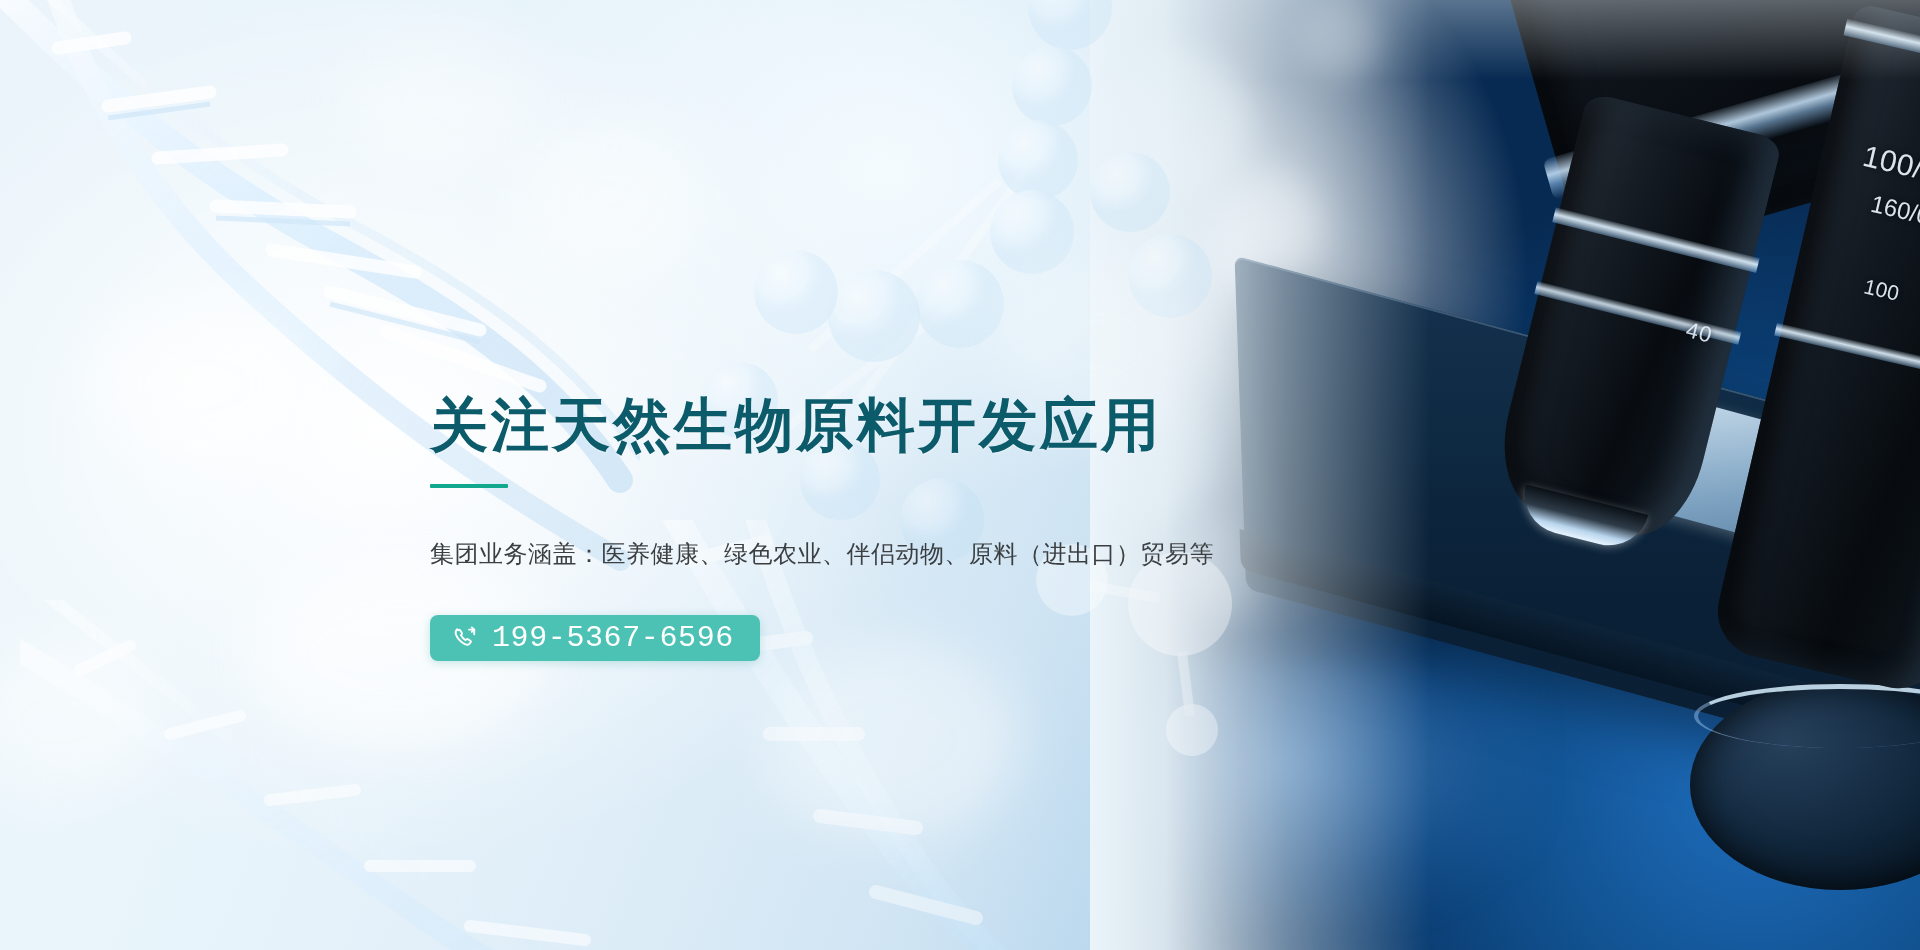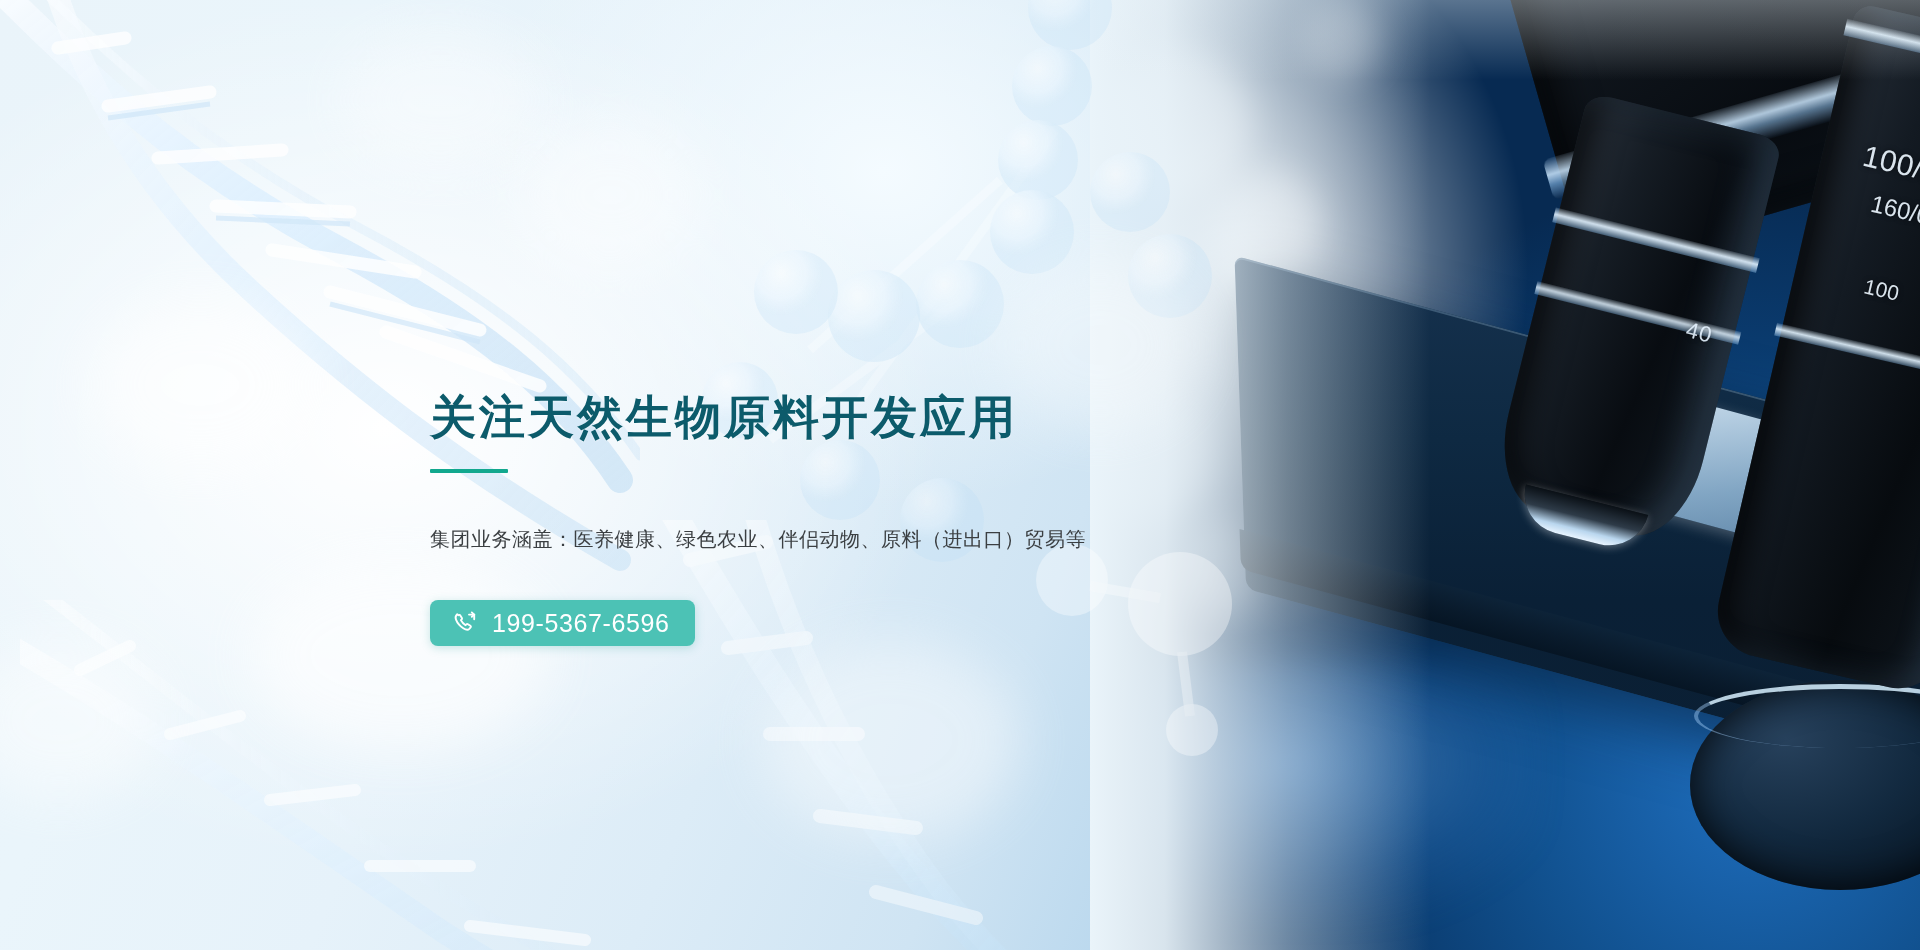--- a/index.html
+++ b/index.html
@@ -201,37 +201,37 @@
   .s6{ left:1000px;top:260px; width:200px; height:170px; opacity:.4;}
   .s7{ left:340px; top:30px;  width:200px; height:140px; opacity:.45;}
 
   
   .content{
     position:absolute; left:430px; top:390px;
     width:760px;
     z-index:30;
   }
   .headline{
-    font-size:46px;
+    font-size:58px;
     font-weight:bold;
     color:#0c5b6b;
     letter-spacing:3px;
     line-height:1.2;
     white-space:nowrap;
     text-shadow:0 1px 2px rgba(255,255,255,.5);
   }
   .rule{
     margin-top:24px;
     width:78px; height:4px;
     background:#12a88e;
     border-radius:1px;
   }
   .desc{
     margin-top:45px;
-    font-size:20px;
+    font-size:24px;
     line-height:42px;
     color:#3b3f42;
     letter-spacing:.5px;
   }
   .desc div{ white-space:nowrap; }
 
   .phone-btn{
     margin-top:40px;
     display:inline-flex;
     align-items:center;
@@ -239,23 +239,23 @@
     height:46px;
     padding:0 26px 0 22px;
     background:#4cc2b5;
     border-radius:8px;
     border:none;
     cursor:pointer;
     box-shadow:0 2px 10px rgba(60,170,160,.28);
   }
   .phone-btn .num{
     color:#ffffff;
-    font-size:25px;
+    font-size:30px;
     letter-spacing:.6px;
-    font-family:Liberation Sans, sans-serif;
+    font-family:Liberation Mono, monospace;
     line-height:1;
   }
   .phone-btn svg{ display:block; }
 </style>
 </head>
 <body>
 
 <div class="hero">
 
   <div class="scope-photo">

